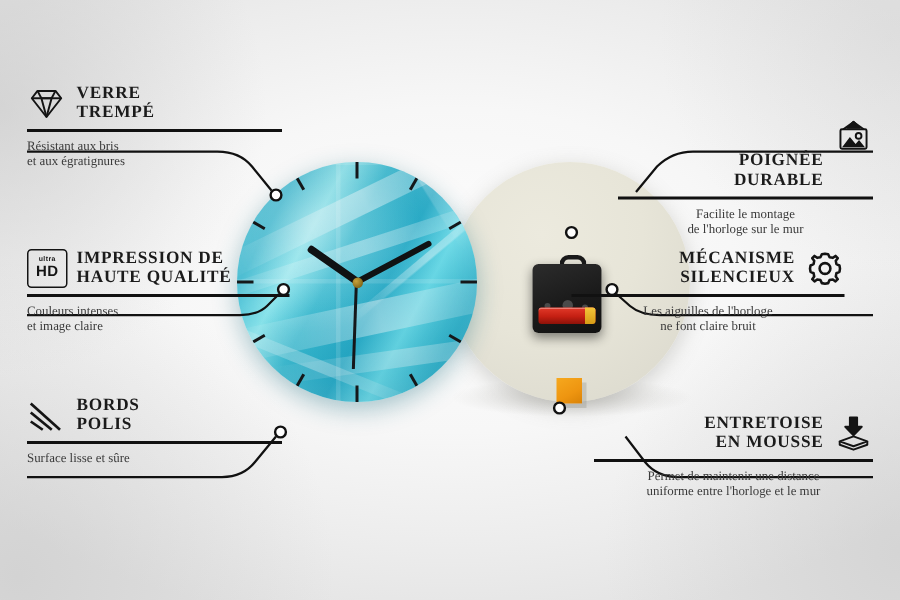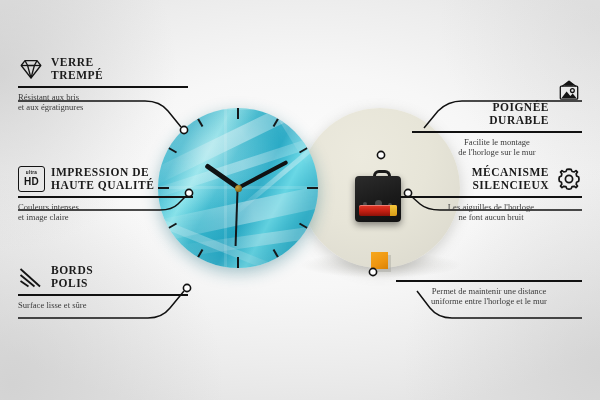--- a/index.html
+++ b/index.html
@@ -295,39 +295,53 @@
         </g>
           </svg>
       </span>
     </div>
     <div class="rule"></div>
     <div class="desc">
       <span>Facilite le montage</span><br><span>de l'horloge sur le mur</span>
     </div>
   </div>
 
-  <div class="callout right" style="left:400px;top:166px;width:182px;">
+  <div class="callout right" style="left:381px;top:166px;width:182px;">
     <div class="head">
       <span class="ttl" style="flex:1 1 auto;">
         <span>MÉCANISME</span><br><span>SILENCIEUX</span>
       </span>
       <span class="ic">
         <svg viewBox="0 0 26 26">
             <g fill="none" stroke="#141414" stroke-width="1.7" stroke-linejoin="round">
           <path d="M13 3.1 l2.1 .35 .95 2.05 2.2 .4 1.75-1.3 1.5 1.5 -1.3 1.75 .4 2.2 2.05 .95 .35 2.1 -.35 2.1 -2.05 .95 -.4 2.2 1.3 1.75 -1.5 1.5 -1.75-1.3 -2.2 .4 -.95 2.05 -2.1 .35 -2.1-.35 -.95-2.05 -2.2-.4 -1.75 1.3 -1.5-1.5 1.3-1.75 -.4-2.2 -2.05-.95 -.35-2.1 .35-2.1 2.05-.95 .4-2.2 -1.3-1.75 1.5-1.5 1.75 1.3 2.2-.4 .95-2.05 Z"></path>
           <circle cx="13" cy="13" r="3.6"></circle>
         </g>
           </svg>
       </span>
     </div>
     <div class="rule"></div>
     <div class="desc">
-      <span>Les aiguilles de l'horloge</span><br><span>ne font aucun bruit</span>
+      <span>Les aiguilles de l'horloge</span><br><span>ne font claire bruit</span>
     </div>
   </div>
 
   <div class="callout right" style="left:396px;top:276px;width:186px;">
+    <div class="head">
+      <span class="ttl" style="flex:1 1 auto;">
+        <span>ENTRETOISE</span><br><span>EN MOUSSE</span>
+      </span>
+      <span class="ic">
+        <svg viewBox="0 0 26 26">
+            <g fill="none" stroke="#141414" stroke-width="1.3" stroke-linejoin="round">
+          <path d="M10.6 2.3 h4.8 v6.2 h3.1 L13 14.2 L7.5 8.5 h3.1 Z" fill="#141414"></path>
+          <path d="M13 14.9 L22.2 18.2 L13 21.5 L3.8 18.2 Z"></path>
+          <path d="M3.8 18.2 v2.3 L13 23.8 L22.2 20.5 v-2.3"></path>
+        </g>
+          </svg>
+      </span>
+    </div>
     <div class="rule"></div>
     <div class="desc">
       <span>Permet de maintenir une distance</span><br><span>uniforme entre l'horloge et le mur</span>
     </div>
   </div>
 </div>
 
 </body></html>

